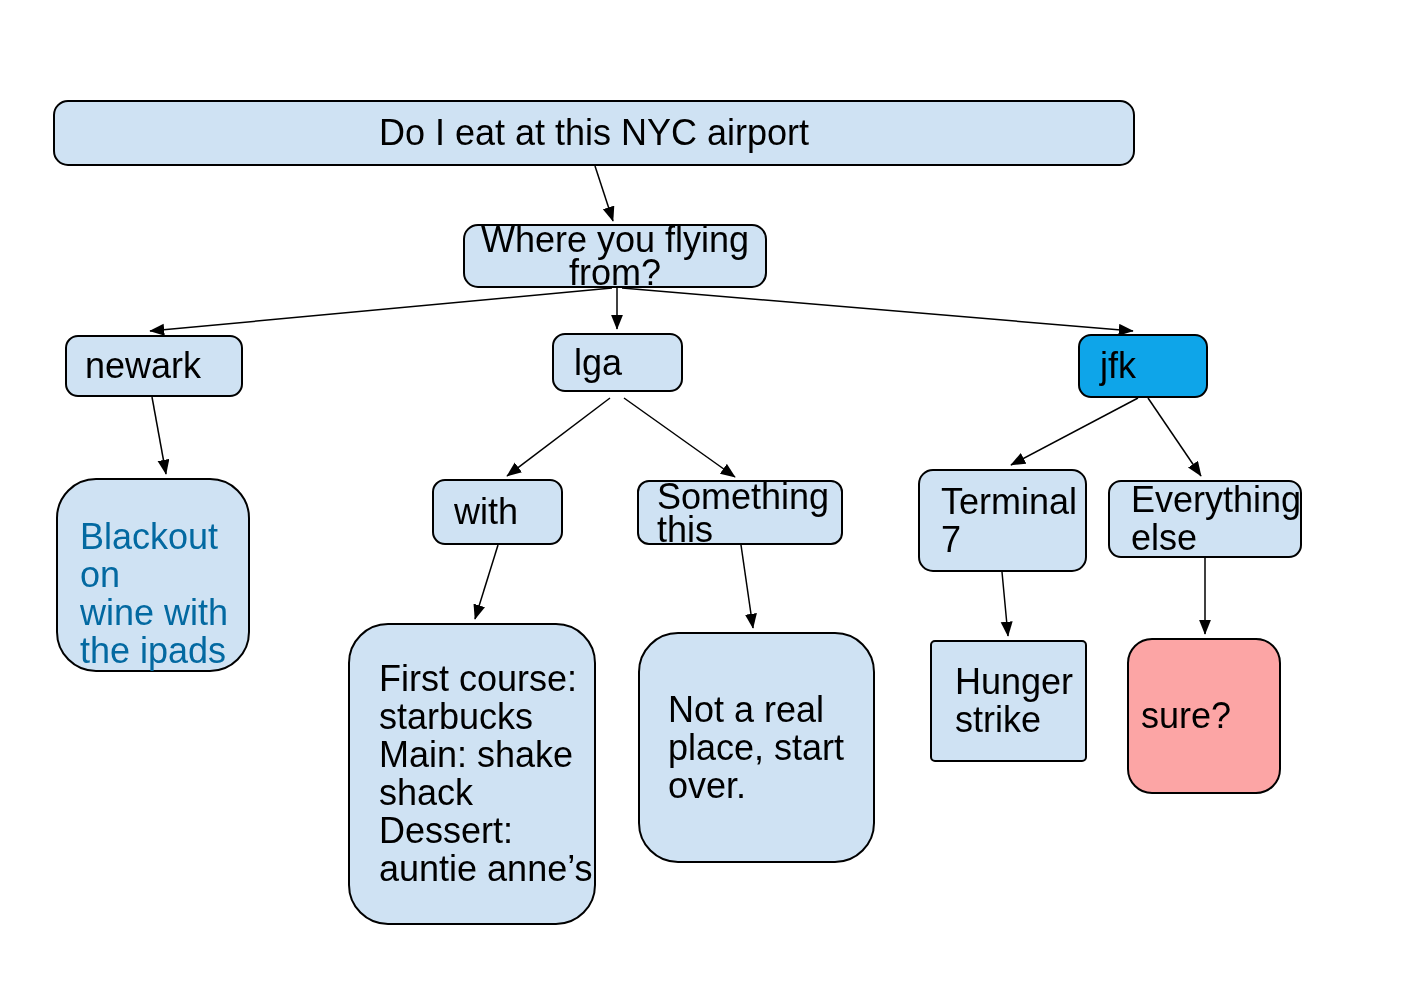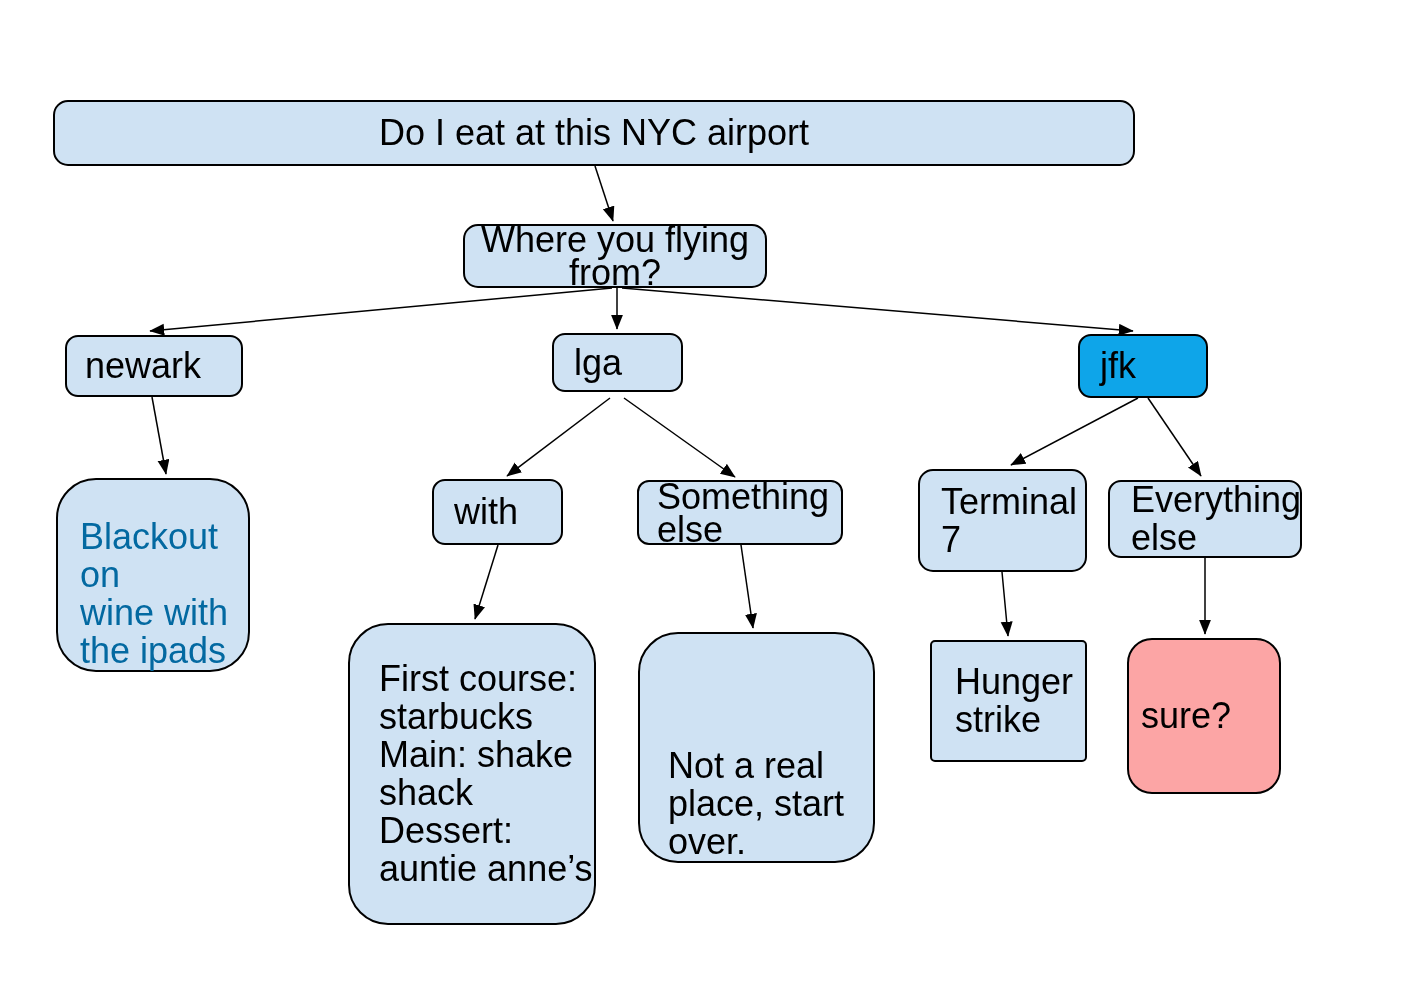--- a/index.html
+++ b/index.html
@@ -84,39 +84,39 @@
     <div class="node align-left" style="left: 56px; top: 478px; width: 194px; height: 194px; border-radius: 40px; padding-left: 22px; line-height: 38px; background: rgb(207, 226, 243); border-color: rgb(0, 0, 0); color: #0369a1; align-items: flex-end;">
       <span class="label">Blackout on
 wine with
 the ipads</span>
     </div>
     <div class="node align-left" style="left: 432px; top: 479px; width: 131px; height: 66px; border-radius: 13px; padding-left: 20px; line-height: 38px; background: rgb(207, 226, 243); border-color: rgb(0, 0, 0); color: rgb(0, 0, 0);">
       <span class="label">with</span>
     </div>
     <div class="node align-left" style="left: 637px; top: 480px; width: 206px; height: 65px; border-radius: 12px; padding-left: 18px; line-height: 33px; background: rgb(207, 226, 243); border-color: rgb(0, 0, 0); color: rgb(0, 0, 0);">
       <span class="label">Something
-else</span>
+this</span>
     </div>
     <div class="node align-left" style="left: 918px; top: 469px; width: 169px; height: 103px; border-radius: 15px; padding-left: 21px; line-height: 38px; background: rgb(207, 226, 243); border-color: rgb(0, 0, 0); color: rgb(0, 0, 0);">
       <span class="label">Terminal
 7</span>
     </div>
     <div class="node align-left" style="left: 1108px; top: 480px; width: 194px; height: 78px; border-radius: 13px; padding-left: 21px; line-height: 38px; background: rgb(207, 226, 243); border-color: rgb(0, 0, 0); color: rgb(0, 0, 0);">
       <span class="label">Everything
 else</span>
     </div>
     <div class="node align-left" style="left: 348px; top: 623px; width: 248px; height: 302px; border-radius: 40px; padding-left: 29px; line-height: 38px; background: rgb(207, 226, 243); border-color: rgb(0, 0, 0); color: rgb(0, 0, 0);">
       <span class="label">First course:
 starbucks
 Main: shake
 shack
 Dessert:
 auntie anne’s</span>
     </div>
-    <div class="node align-left" style="left: 638px; top: 632px; width: 237px; height: 231px; border-radius: 40px; padding-left: 28px; line-height: 38px; background: rgb(207, 226, 243); border-color: rgb(0, 0, 0); color: rgb(0, 0, 0); align-items: flex-end;">
+    <div class="node align-left" style="left: 638px; top: 632px; width: 237px; height: 231px; border-radius: 40px; padding-left: 28px; line-height: 38px; background: rgb(207, 226, 243); border-color: rgb(0, 0, 0); color: rgb(0, 0, 0);">
       <span class="label">Not a real
 place, start
 over.</span>
     </div>
     <div class="node align-left" style="left: 930px; top: 640px; width: 157px; height: 122px; border-radius: 5px; padding-left: 23px; line-height: 38px; background: rgb(207, 226, 243); border-color: rgb(0, 0, 0); color: rgb(0, 0, 0);">
       <span class="label">Hunger
 strike</span>
     </div>
     <div class="node align-left" style="left: 1127px; top: 638px; width: 154px; height: 156px; border-radius: 25px; padding-left: 12px; line-height: 38px; background: #fca5a5; border-color: rgb(0, 0, 0); color: rgb(0, 0, 0);">
       <span class="label">sure?</span>

